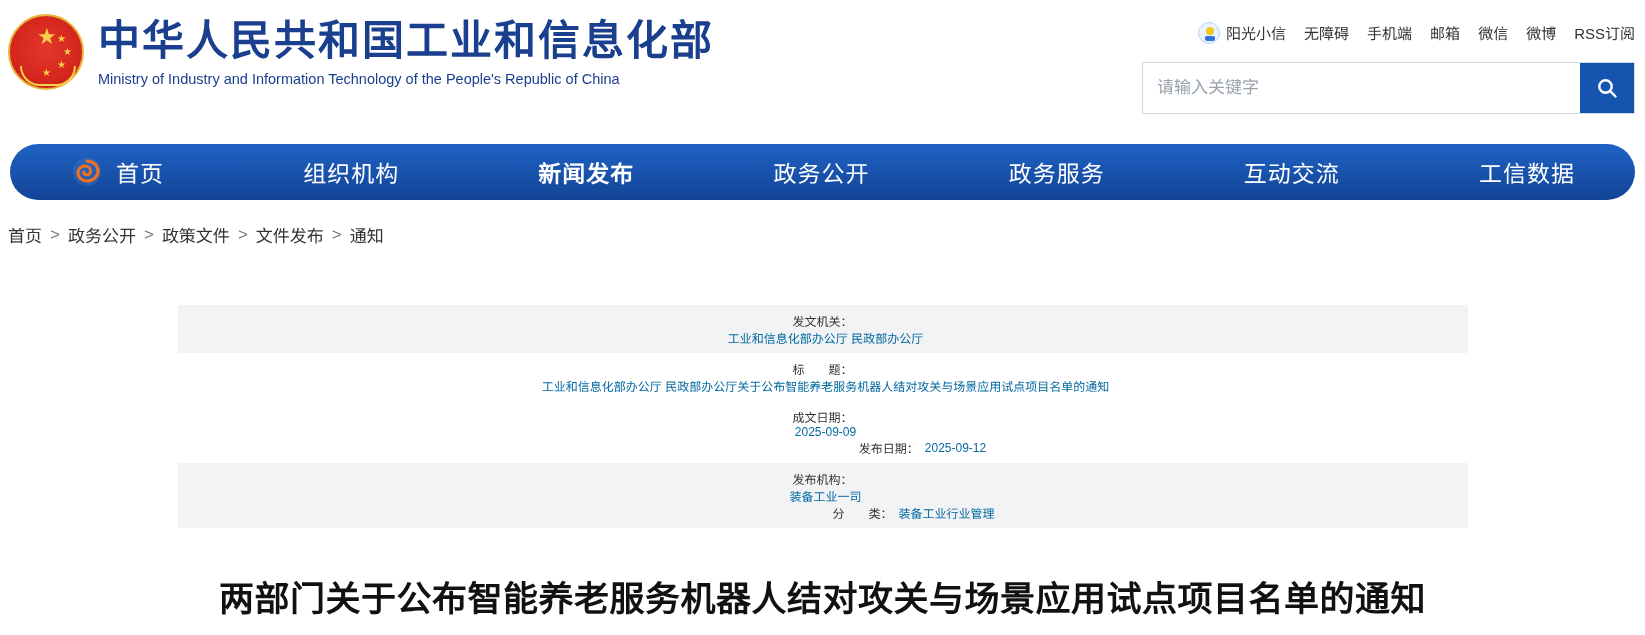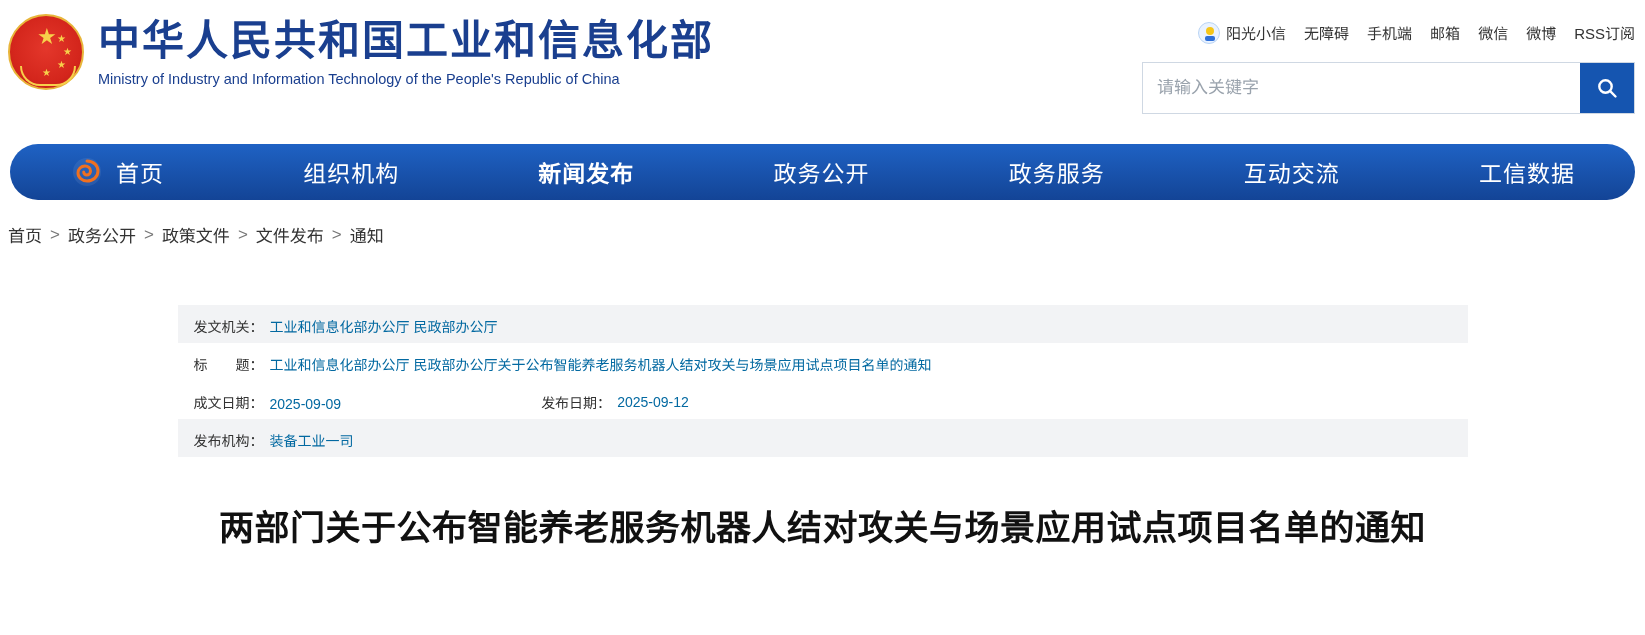--- a/index.html
+++ b/index.html
@@ -192,25 +192,26 @@
   .breadcrumb a { color: #333; text-decoration: none; }
   .breadcrumb .sep { color: #777; }
 
   
   .meta-wrap {
     margin: 58px auto 0 auto;
     width: 1290px;
   }
   .meta-row {
     display: flex;
-    align-items: flex-end;
+    align-items: center;
     min-height: 38px;
     padding: 7px 16px;
-    font-size: 14px;
+    font-size: 12px;
     color: #222;
+    flex-direction: column;
   }
   .meta-row.shade { background: #f2f3f5; }
   .meta-label {
     color: #333;
     white-space: nowrap;
     flex: none;
   }
   .meta-value {
     color: #0369a1;
     margin-left: 6px;
@@ -324,18 +325,22 @@
       <span class="meta-value">2025-09-09</span>
       <span class="meta-col2">
         <span class="meta-label">发布日期：</span>
         <span class="meta-value">2025-09-12</span>
       </span>
     </div>
 
     <div class="meta-row shade">
       <span class="meta-label">发布机构：</span>
       <span class="meta-value u">装备工业一司</span>
+      <span class="meta-col2b">
+        <span class="meta-label">分　　类：</span>
+        <span class="meta-value u">装备工业行业管理</span>
+      </span>
     </div>
   </div>
 
   <div class="doc-title">两部门关于公布智能养老服务机器人结对攻关与场景应用试点项目名单的通知</div>
 
 </div>
 
 </body></html>

